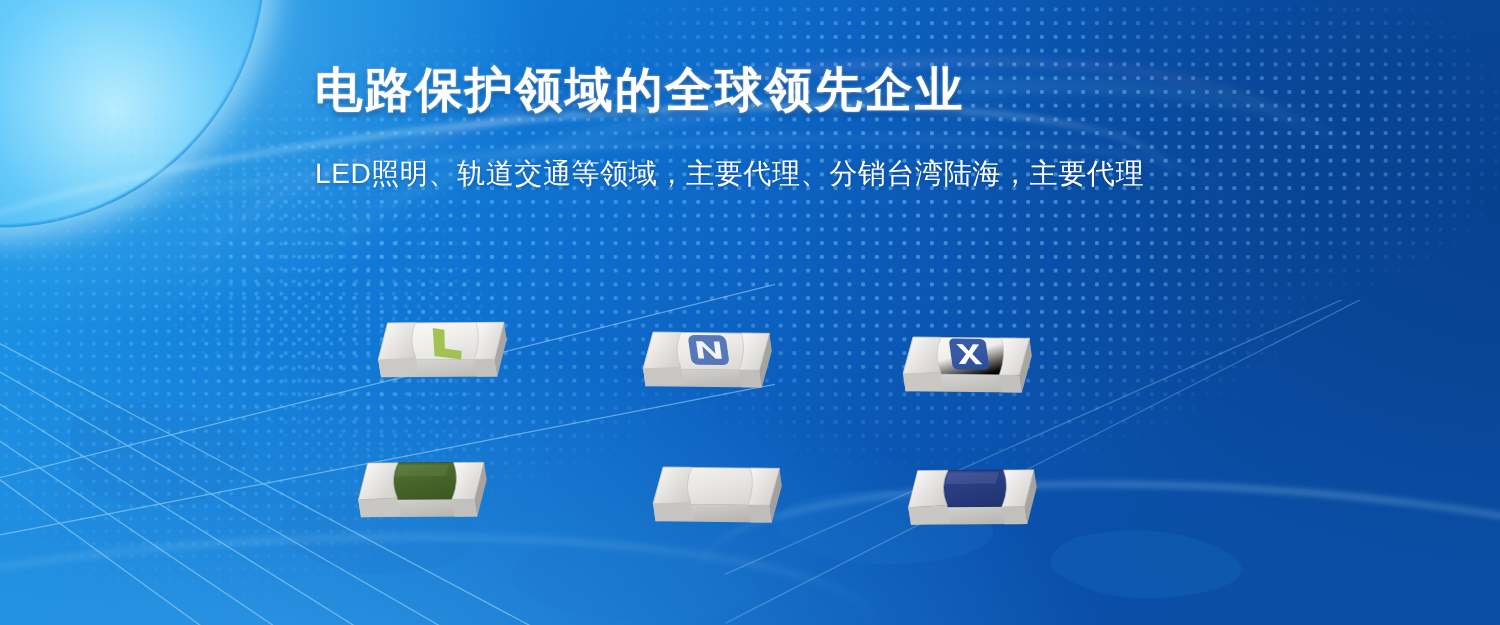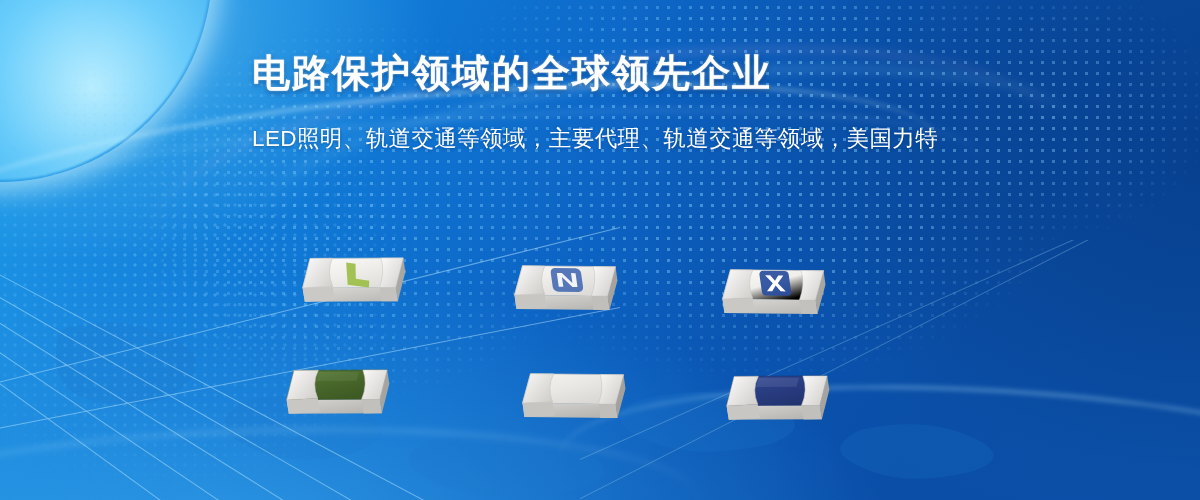--- a/index.html
+++ b/index.html
@@ -303,21 +303,21 @@
     <div class="ray" style="transform: rotate(-14deg) translate(0,210px);"></div>
     <div class="ray" style="transform: rotate(-11deg) translate(0,250px);"></div>
   </div>
   <div class="rays2">
     <div class="ray" style="transform: rotate(-24deg) translate(-200px,200px);"></div>
     <div class="ray" style="transform: rotate(-27deg) translate(-200px,230px);"></div>
   </div>
 
   <div class="text-block">
     <div class="headline">电路保护领域的全球领先企业</div>
-    <div class="subline">LED照明、轨道交通等领域，主要代理、轨道交通等领域，美国力特</div>
+    <div class="subline">LED照明、轨道交通等领域，主要代理、分销台湾陆海，主要代理</div>
   </div>
 
   <div class="fuse-stage">
 
     <div class="fuse" style="left:288px; top:246px; transform: rotate(-9deg);">
       <svg width="132" height="76" viewBox="0 0 132 76">
         <defs>
           <linearGradient id="topA" x1="0" y1="0" x2="0.35" y2="1">
             <stop offset="0%" stop-color="#fdfcfa"></stop>
               <stop offset="55%" stop-color="#f1efeb"></stop>

